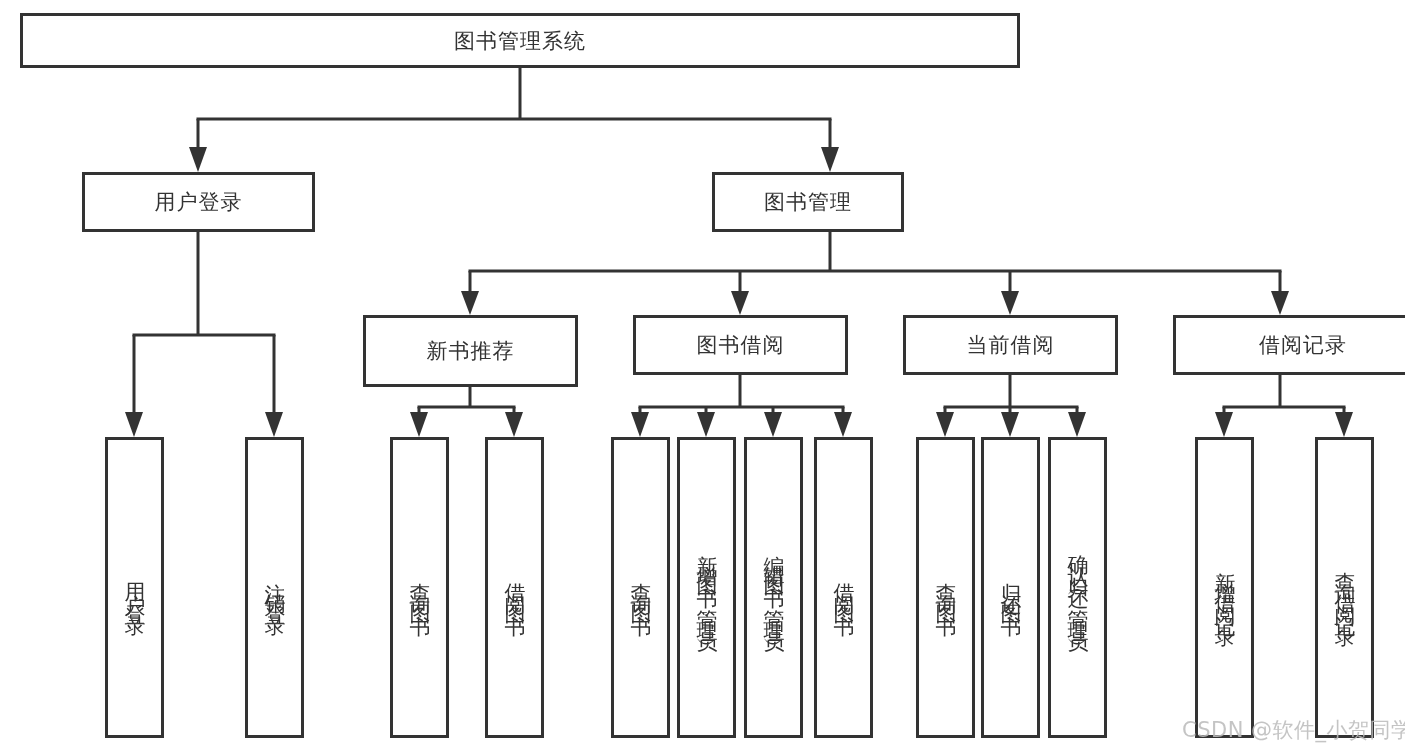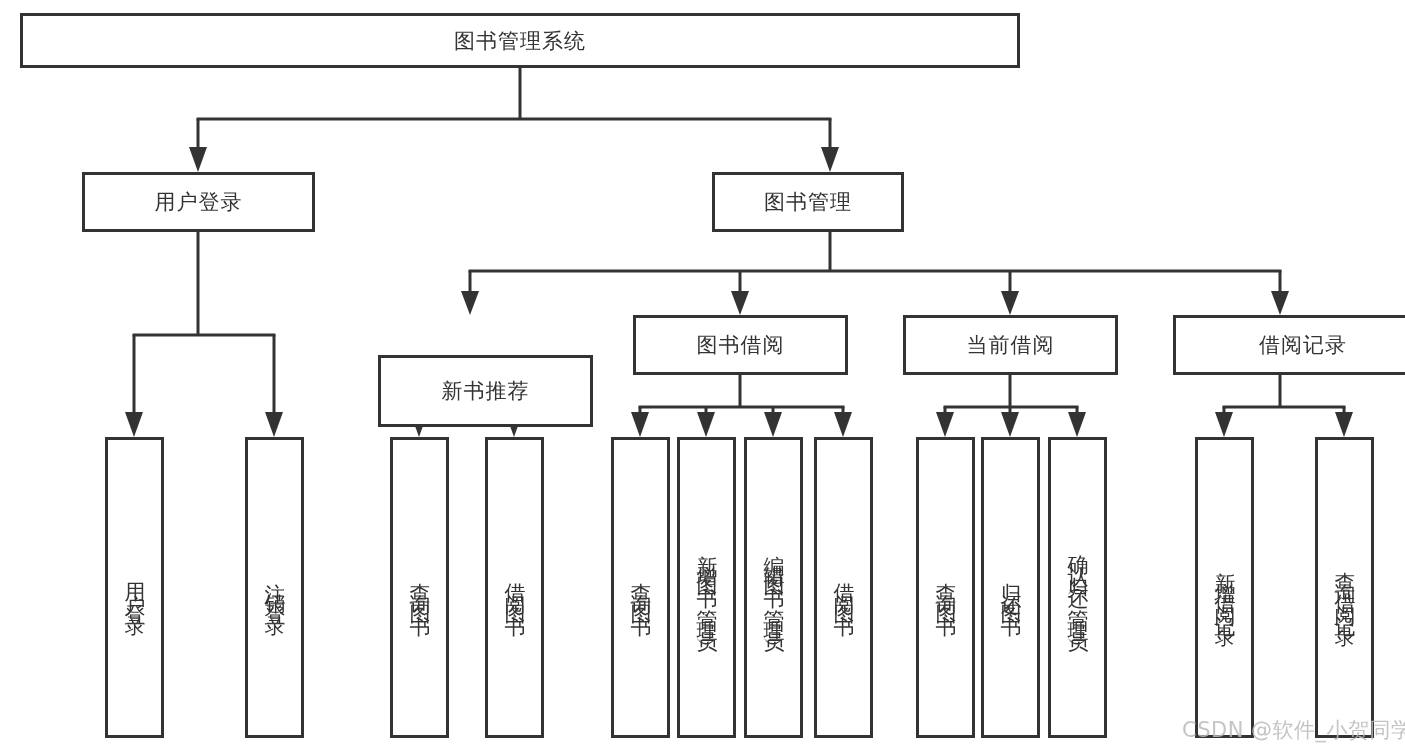--- a/index.html
+++ b/index.html
@@ -44,21 +44,21 @@
     letter-spacing: 11px;
     line-height: 1;
     white-space: nowrap;
   }
   
   #n-root        { left: 20px;   top: 13px;  width: 1000px; height: 55px; }
   
   #n-user-login  { left: 82px;   top: 172px; width: 233px;  height: 60px; }
   #n-book-mgmt   { left: 712px;  top: 172px; width: 192px;  height: 60px; }
   
-  #n-new-book-rec   { left: 378px;  top: 315px; width: 215px; height: 72px; margin-top: 40px; }
+  #n-new-book-rec   { left: 363px;  top: 315px; width: 215px; height: 72px; }
   #n-book-borrow    { left: 633px;  top: 315px; width: 215px; height: 60px; }
   #n-current-borrow { left: 903px;  top: 315px; width: 215px; height: 60px; }
   #n-borrow-records { left: 1173px; top: 315px; width: 260px; height: 60px; }
   
   .leaf { top: 437px; width: 59px; height: 301px; }
   #l-user-login     { left: 105px; }
   #l-logout         { left: 245px; }
   #l-nbr-query      { left: 390px; }
   #l-nbr-borrow     { left: 485px; }
   #l-bb-query       { left: 611px; }

